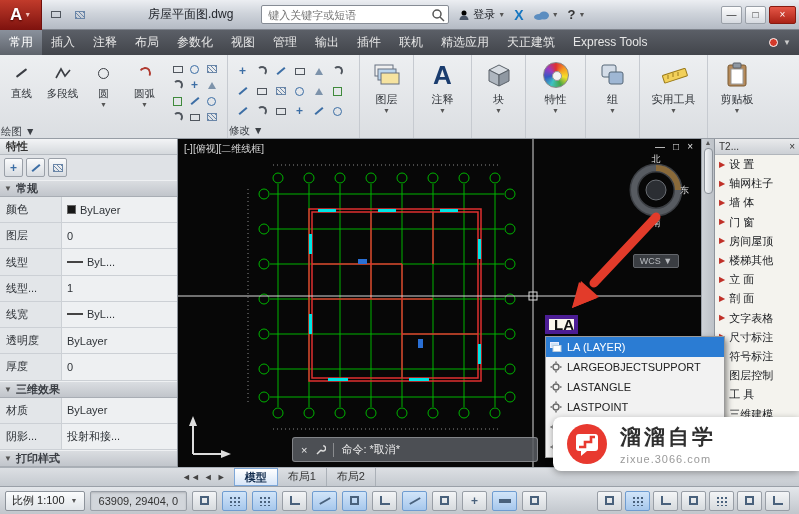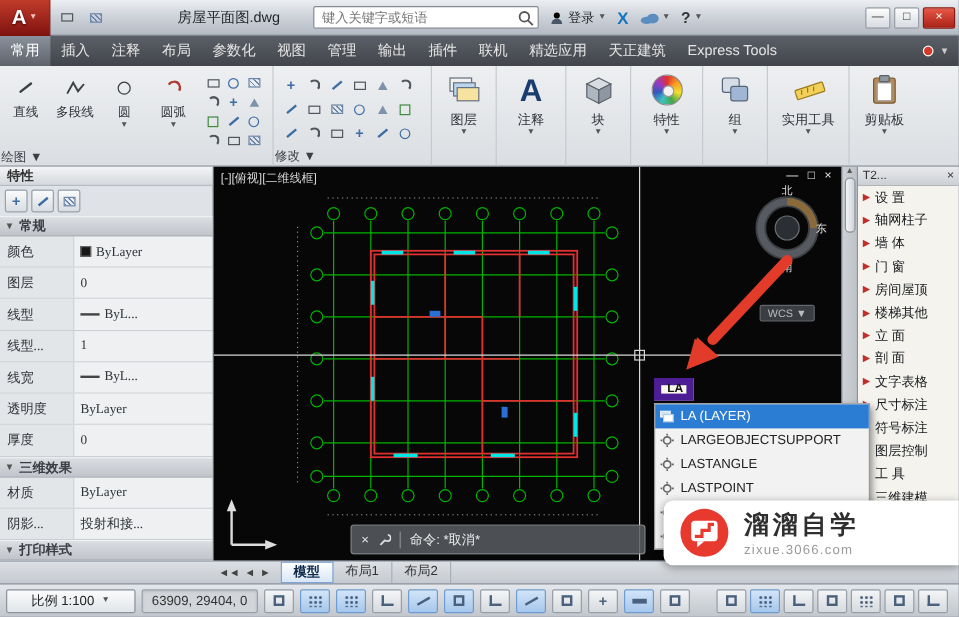--- a/index.html
+++ b/index.html
@@ -70,38 +70,38 @@
   .main { display:flex; height:328px; }
 
   
   .palette { width:178px; background:#dfe2e6; border-right:1px solid #8d939b; display:flex; flex-direction:column; font-size:11px; }
   .pal-head { height:17px; background:linear-gradient(#f3f4f6,#d5d9dd); border-bottom:1px solid #b6bbc1; display:flex; align-items:center; padding-left:6px; font-weight:bold; color:#333; }
   .pal-sel { height:27px; display:flex; align-items:center; padding:3px 4px; gap:3px; }
   .selbox { flex:1; height:19px; background:#fff; border:1px solid #8d939b; display:flex; align-items:center; justify-content:space-between; padding:0 4px; color:#222; }
   .palbtn { width:19px; height:19px; background:linear-gradient(#fafbfc,#d8dce1); border:1px solid #9aa0a8; border-radius:2px; display:flex; align-items:center; justify-content:center; }
   .sect { height:19px; background:linear-gradient(#dadde1,#c1c5cb); border-top:1px solid #eef0f2; border-bottom:1px solid #a8adb4; display:flex; align-items:center; padding-left:16px; font-weight:bold; color:#3a3e44; position:relative; }
   .sect .tri { position:absolute; left:4px; font-size:8px; color:#555; }
-  .prow { height:34px; display:flex; border-bottom:1px solid #ccd0d5;font-family:Liberation Serif, serif; }
+  .prow { height:34px; display:flex; border-bottom:1px solid #ccd0d5; }
   .plab { width:62px; padding-left:6px; display:flex; align-items:center; color:#2f3338; border-right:1px solid #ccd0d5; background:#e3e6e9; }
   .pval { flex:1; display:flex; align-items:center; padding-left:5px; background:#eef0f2; color:#2f3338; gap:4px; }
   .swatch { width:9px; height:9px; background:#181818; border:1px solid #666; flex:none; }
   .lsample { width:16px; height:2px; background:#444; flex:none; }
 
   
   .canvas { position:relative; width:523px; height:328px; background:#070707; flex:none; }
   .vplabel { position:absolute; top:3px; left:6px; color:#d8d8d8; font-size:10px; z-index:3; }
   .wctrl { position:absolute; top:2px; right:8px; display:flex; gap:8px; color:#e6e6e6; font-size:10px; z-index:3; }
   .viewcube { position:absolute; top:14px; right:12px; width:66px; height:122px; z-index:3; }
   .vc-label { position:absolute; color:#e4e4e4; font-size:9px; }
   .vc-n { top:0; left:50%; transform:translateX(-50%); }
   .vc-e { top:31px; right:0; }
   .vc-s { top:64px; left:50%; transform:translateX(-50%); }
   .wcs { position:absolute; top:101px; left:10px; width:46px; height:14px; background:#3a3d42; border:1px solid #63666b; border-radius:2px; color:#b8bbbf; font-size:9px; line-height:12px; text-align:center; }
   .redarrow { position:absolute; left:380px; top:66px; z-index:7; }
-  .la-box { position:absolute; left:367px; top:176px; width:33px; height:19px; background:#fbf8ec; border:6px solid #4c1d95; color:#111; font-size:10px; font-weight:bold; display:flex; align-items:center; padding-left:5px; z-index:6; }
+  .la-box { position:absolute; left:367px; top:176px; width:33px; height:19px; background:#fbf8ec; border:4px solid #4c1d95; color:#111; font-size:15px; font-weight:bold; display:flex; align-items:center; padding-left:5px; z-index:6; }
   .aclist { position:absolute; left:367px; top:197px; width:180px; background:#f2f2f2; border:1px solid #9a9a9a; z-index:6; box-shadow:2px 3px 6px rgba(0,0,0,.45); font-size:11px; }
   .acitem { height:20px; display:flex; align-items:center; gap:5px; padding-left:4px; color:#222; }
   .acitem.sel { background:#2b7cd3; color:#fff; }
   .cmdbar { position:absolute; left:114px; top:298px; width:246px; height:25px; background:rgba(88,92,98,.85); border:1px solid rgba(235,235,235,.35); border-radius:3px; display:flex; align-items:center; color:#eaeaea; font-size:11px; gap:7px; padding:0 8px; z-index:4; }
   .cmd-div { width:1px; height:14px; background:rgba(255,255,255,.35); }
   .ucs { position:absolute; left:8px; bottom:6px; z-index:2; }
 
   
   .vscroll { width:13px; background:linear-gradient(90deg,#ced2d7,#bdc2c8); border-left:1px solid #9aa0a8; display:flex; flex-direction:column; align-items:center; font-size:7px; color:#555; }
   .vthumb { width:9px; height:46px; background:linear-gradient(90deg,#f3f4f6,#ced3d9); border:1px solid #8d939b; border-radius:4px; margin-top:2px; }
@@ -113,21 +113,21 @@
   .t-bullet { color:#c03028; font-size:8px; line-height:1; }
 
   
   .laybar { height:19px; background:linear-gradient(#dcdfe3,#c5cad0); border-top:1px solid #aab0b7; display:flex; align-items:center; font-size:11px; color:#333; }
   .lb-nav { margin-left:182px; display:flex; gap:4px; font-size:9px; color:#444; align-items:center; }
   .ltab { padding:0 10px; height:18px; line-height:17px; border-right:1px solid #aab0b7;text-align:right; }
   .ltab.active { background:linear-gradient(#ffffff,#d8e6f8); font-weight:bold; border:1px solid #7da7d8; color:#102a4c; }
 
   
   .status { height:28px; background:linear-gradient(#e4e7eb,#c1c6cc); display:flex; align-items:center; padding:0 5px; gap:5px; border-top:1px solid #9aa0a8; }
-  .scale { height:20px; background:linear-gradient(#fbfcfd,#e1e5e9); border:1px solid #8d939b; border-radius:2px; display:flex; align-items:center; padding:0 20px; gap:6px; font-size:11px; color:#222; }
+  .scale { height:20px; background:linear-gradient(#fbfcfd,#e1e5e9); border:1px solid #8d939b; border-radius:2px; display:flex; align-items:center; padding:0 6px; gap:6px; font-size:11px; color:#222; }
   .coords { height:20px; background:#d2d6db; border:1px solid #9aa0a8; border-radius:2px; font-size:11px; color:#333; display:flex; align-items:center; padding:0 8px; box-shadow:inset 0 1px 2px rgba(0,0,0,.15); }
   .tgl { width:25px; height:20px; background:linear-gradient(#f4f5f7,#d6dade); border:1px solid #989ea6; border-radius:2px; display:flex; align-items:center; justify-content:center; }
   .tgl.on { background:linear-gradient(#d2e5f9,#a6c7ec); border-color:#6f9cd0; }
   .sr-group { margin-left:auto; display:flex; gap:3px; padding-right:4px; }
   .m-grid { width:12px; height:10px; background:radial-gradient(#49617c 1px, transparent 1.3px); background-size:4px 4px; }
   .m-ang { width:10px; height:9px; border-left:2px solid #49617c; border-bottom:2px solid #49617c; }
   .m-sq { width:9px; height:9px; border:2px solid #49617c; }
   .m-pol { width:12px; height:2px; background:#49617c; transform:rotate(-30deg); }
   .m-lw { width:12px; height:4px; background:#49617c; }
   .m-plus { font-size:12px; font-weight:bold; color:#49617c; line-height:1; }

